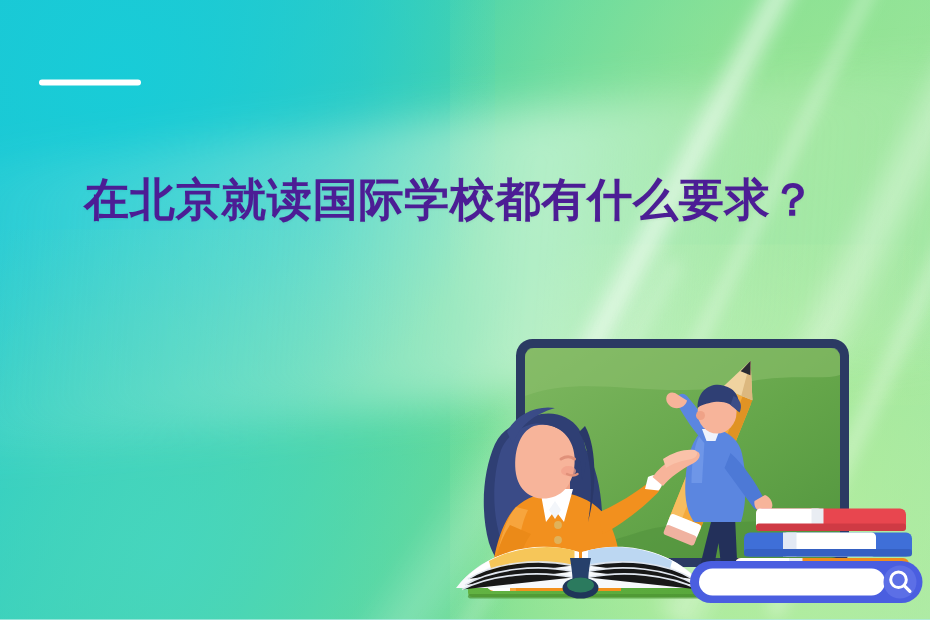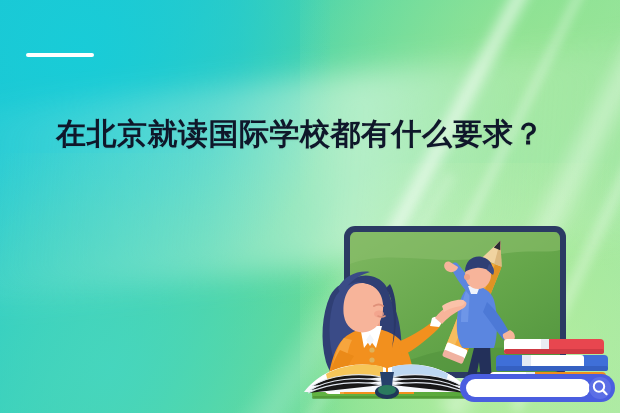--- a/index.html
+++ b/index.html
@@ -92,21 +92,21 @@
   }
   .headline {
     position: absolute;
     left: 56px;
     top: 103px;
     width: 500px;
     margin: 0;
     font-size: 30px;
     line-height: 62px;
     font-weight: 700;
-    color: #0f172a;
+    color: #4c1d95;
     letter-spacing: 0.5px;
     text-shadow: 0 1px 2px rgba(0,0,0,0.06);
   }
 
   
   .illo {
     position: absolute;
     left: 282px;
     top: 222px;
     width: 338px;

